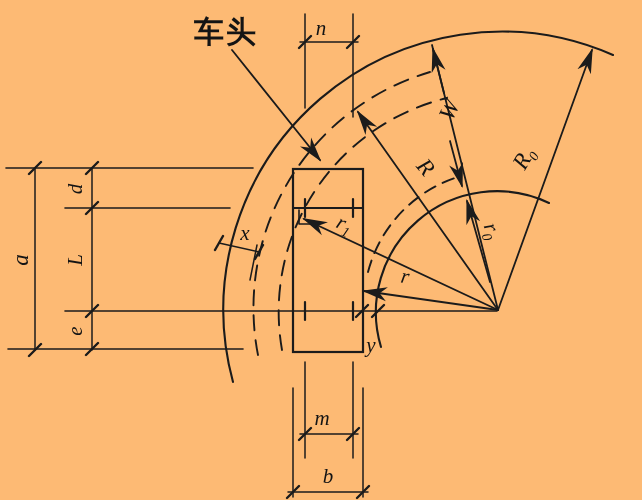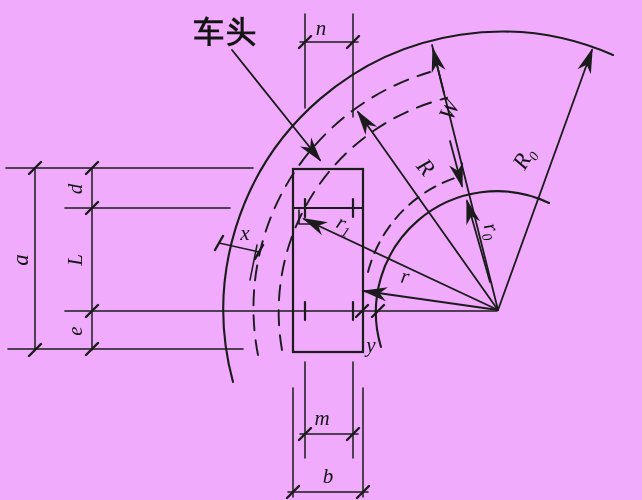--- a/index.html
+++ b/index.html
@@ -1,16 +1,16 @@
 <!DOCTYPE html>
 <html><head>
 <meta charset="utf-8">
 <style>
   html,body{margin:0;padding:0;background:#ffffff;}
-  .stage{position:relative;width:642px;height:500px;background:#f0abfc;overflow:hidden;
+  .stage{position:relative;width:642px;height:500px;background:#fdba74;overflow:hidden;
          font-family:"Liberation Serif","DejaVu Serif",serif;}
   svg{position:absolute;left:0;top:0;}
   text{fill:#141414;}
   .lbl{font-style:italic;font-size:21px;}
   .lbl-big{font-style:italic;font-size:23px;}
   .sub{font-style:italic;font-size:14px;}
   .cjk{font-style:normal;font-weight:600;font-size:30px;letter-spacing:2px;}
 </style>
 </head>
 <body>

